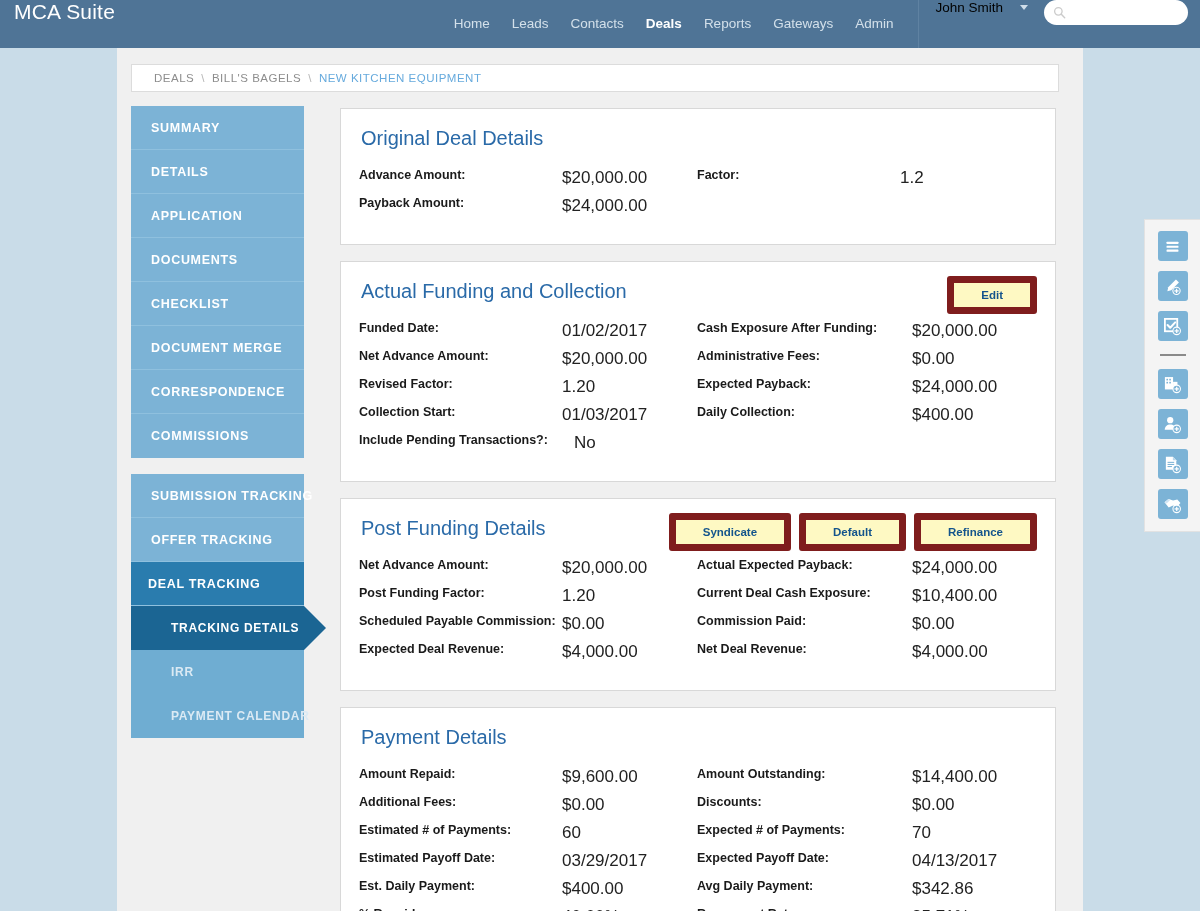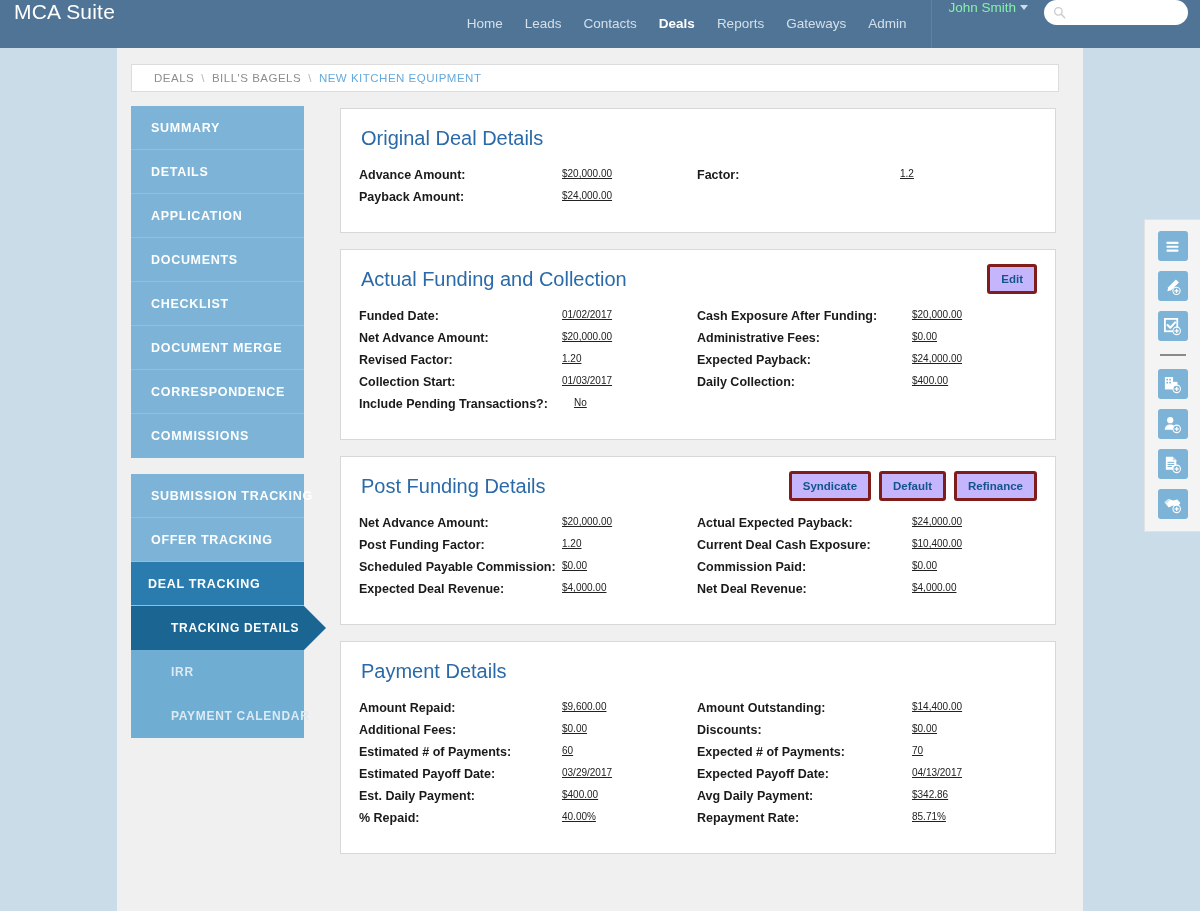--- a/index.html
+++ b/index.html
@@ -32,22 +32,22 @@
     color: #d3e0ea; font-size: 13.5px;
     padding: 0 11px; line-height: 48px;
     cursor: pointer; white-space: nowrap;
   }
   .nav-item.active { color: #ffffff; font-weight: bold; }
   .nav-divider {
     width: 1px; height: 48px;
     background: #5f82a2; margin: 0 6px 0 14px;
   }
   .user-menu {
-    color: #86efac; font-size: 13.5px;
-    display: flex; align-items: center; gap: 4px;
+    color: #000000; font-size: 13.5px;
+    display: flex; align-items: center; gap: 17px;
     padding: 0 10px; cursor: pointer; white-space: nowrap;
   }
   .caret {
     width: 0; height: 0;
     border-left: 4px solid transparent;
     border-right: 4px solid transparent;
     border-top: 5px solid #cfdde9;
   }
   .search-wrap {
     margin-left: 6px; margin-right: 12px;
@@ -142,43 +142,42 @@
     color: #2a6aa8;
     font-size: 20px;
     font-weight: normal;
     margin: 2px 0 18px 2px;
   }
   .panel-actions {
     position: absolute; right: 18px; top: 14px;
     display: flex; gap: 8px;
   }
   .btn {
-    background: #c4b5fd;
-    border: 3px solid #7f1d1d;
+    background: #fef9c3;
+    border: 7px solid #7f1d1d;
     border-radius: 3px;
     color: #14548c;
     font-size: 11.5px; font-weight: bold;
     font-family: "Liberation Sans", sans-serif;
-    padding: 6px 11px;
+    padding: 6px 27px;
     cursor: pointer;
   }
 
   .fields { width: 100%; }
   .frow { display: flex; margin-bottom: 8px; }
   .fcell { display: flex; width: 50%; }
   .flabel {
     font-size: 12.5px; font-weight: bold; color: #1a1a1a;
     width: 203px; flex: 0 0 203px;
     white-space: nowrap;
   }
   .fcell.wide .flabel { width: 215px; flex: 0 0 215px; }
   .fvalue {
-    font-size: 10px; color: #222;
+    font-size: 17px; color: #222;
     white-space: nowrap;
-    text-decoration: underline;
   }
 
   
   .tooldock {
     position: absolute; right: 0; top: 219px;
     width: 56px;
     background: #f4f4f4;
     border: 1px solid #e2e2e2;
     border-right: none;
     padding: 11px 0 12px 0;

